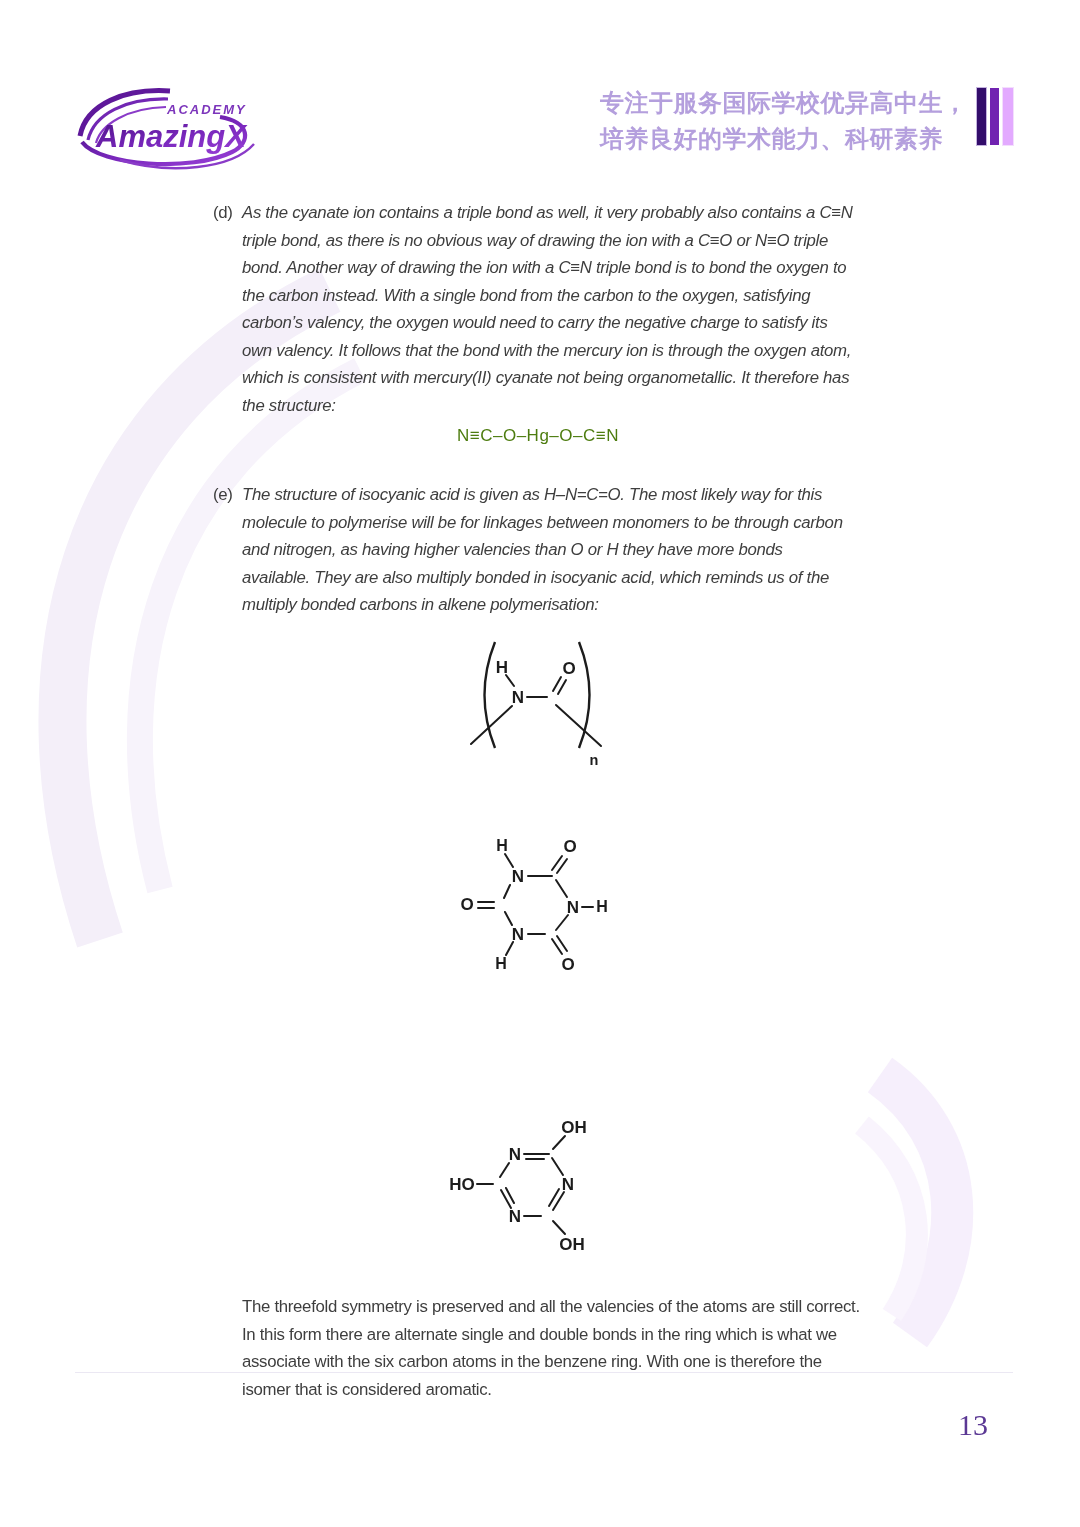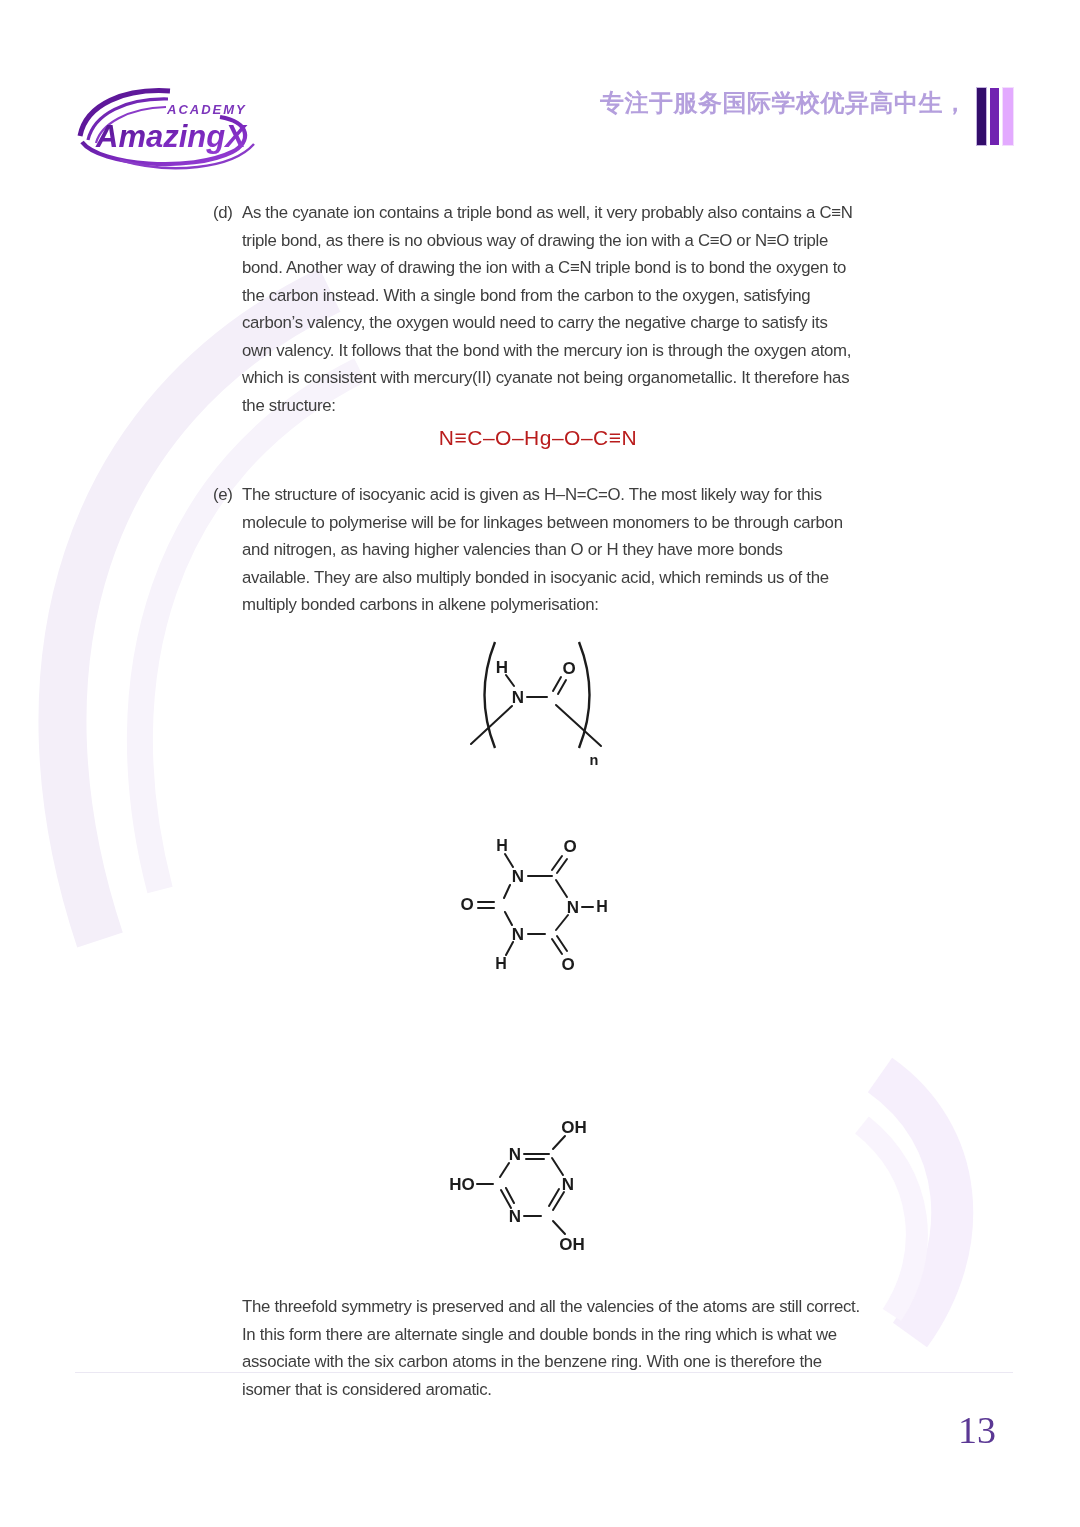--- a/index.html
+++ b/index.html
@@ -2,25 +2,25 @@
 <html><head>
 <meta charset="utf-8">
 <style>
   html,body{margin:0;padding:0;}
   body{width:1080px;height:1527px;background:#fff;font-family:"Liberation Sans",sans-serif;}
   .page{position:relative;width:1080px;height:1527px;background:#ffffff;overflow:hidden;}
   .wm{position:absolute;pointer-events:none;}
   .para{font-size:16.8px;line-height:27.5px;color:#3e3e3e;letter-spacing:-0.3px;}
   .item{position:absolute;display:flex;}
   .item-label{flex:none;width:29px;}
-  .item-body{width:612px;}
+  .item-body{width:612px;font-style:italic;}
   #item-d{left:213px;top:199px;}
   #item-e{left:213px;top:481px;}
   #formula{position:absolute;left:248px;top:426px;width:580px;text-align:center;
-           font-size:21px;color:#b91c1c;letter-spacing:0.5px;}
+           font-size:17px;color:#4d7c0f;letter-spacing:0.5px;}
   #para-redraw{position:absolute;left:242px;top:1013px;width:618px;}
   #para-aromatic{position:absolute;left:242px;top:1293px;width:624px;}
   #svg-polymer{position:absolute;left:440px;top:628px;}
   #svg-ring1{position:absolute;left:440px;top:818px;}
   #svg-ring2{position:absolute;left:430px;top:1103px;}
   .atom{font-family:"Liberation Sans",sans-serif;font-weight:600;font-size:17px;fill:#1c1c1c;}
   .atom-sm{font-size:16px;}
   .sub{font-size:14.5px;font-weight:600;fill:#1c1c1c;font-family:"Liberation Sans",sans-serif;}
   .bond{stroke:#1c1c1c;stroke-width:2;stroke-linecap:round;}
   .paren{stroke:#1c1c1c;stroke-width:2.4;fill:none;}
@@ -28,21 +28,21 @@
   #tagline{position:absolute;left:600px;top:85px;font-size:24px;line-height:36px;
            letter-spacing:0.5px;font-family:"Liberation Sans",sans-serif;font-weight:bold;}
   #bars{position:absolute;left:977px;top:88px;display:flex;gap:4px;height:57px;}
   #bars span{display:block;height:57px;}
   #bar-1{width:9px;outline:1px solid #c3b2de;}
   #bar-2{width:9px;}
   #bar-3{width:10px;outline:1px solid #f3defd;}
   #footer-line{position:absolute;left:75px;top:1372px;width:938px;height:1px;
                background:rgba(190,180,215,0.30);}
   #page-number{position:absolute;left:958px;top:1408px;font-family:"Liberation Serif",serif;
-               font-size:38px;color:#5b3894;}
+               font-size:30px;color:#5b3894;}
 </style>
 </head>
 <body>
 
 <div class="page">
 
   <svg class="wm" style="left:-60px;top:240px" width="460" height="760" viewBox="0 0 460 760">
     <path d="M 390 50 C 140 170 70 430 160 700" fill="none" stroke="#f4eff9" stroke-width="48"></path>
     <path d="M 420 130 C 220 230 165 440 220 650" fill="none" stroke="#f7f3fb" stroke-width="26"></path>
   </svg>
@@ -65,20 +65,21 @@
       <path d="M 26 59 C 31 40 58 24 96 23" fill="none" stroke="#8a3bc8" stroke-width="2.2"></path>
       <path d="M 12 58 C 30 82 122 88 162 68 C 182 58 180 38 150 33" fill="none" stroke="url(#lg)" stroke-width="4.2"></path>
       <path d="M 50 76 C 100 91 162 85 184 60" fill="none" stroke="#8a3bc8" stroke-width="2.4"></path>
     </g>
     <text x="97" y="30" font-size="13" font-style="italic" font-weight="bold" letter-spacing="2" fill="#7c35bb">ACADEMY</text>
     <text x="26" y="63" font-size="31" font-style="italic" font-weight="bold" fill="url(#lg)">AmazingX</text>
   </svg>
 
   <div id="tagline">
     <div style="color: rgb(180, 159, 221);">专注于服务国际学校优异高中生，</div>
+    <div style="color: rgb(180, 159, 221);">培养良好的学术能力、科研素养</div>
   </div>
 
   <div id="bars">
     <span id="bar-1" style="background: rgb(51, 13, 107);"></span>
     <span id="bar-2" style="background: rgb(113, 35, 177);"></span>
     <span id="bar-3" style="background: rgb(227, 170, 255);"></span>
   </div>
 
   <div class="item para" id="item-d">
     <span class="item-label">(d)</span>

